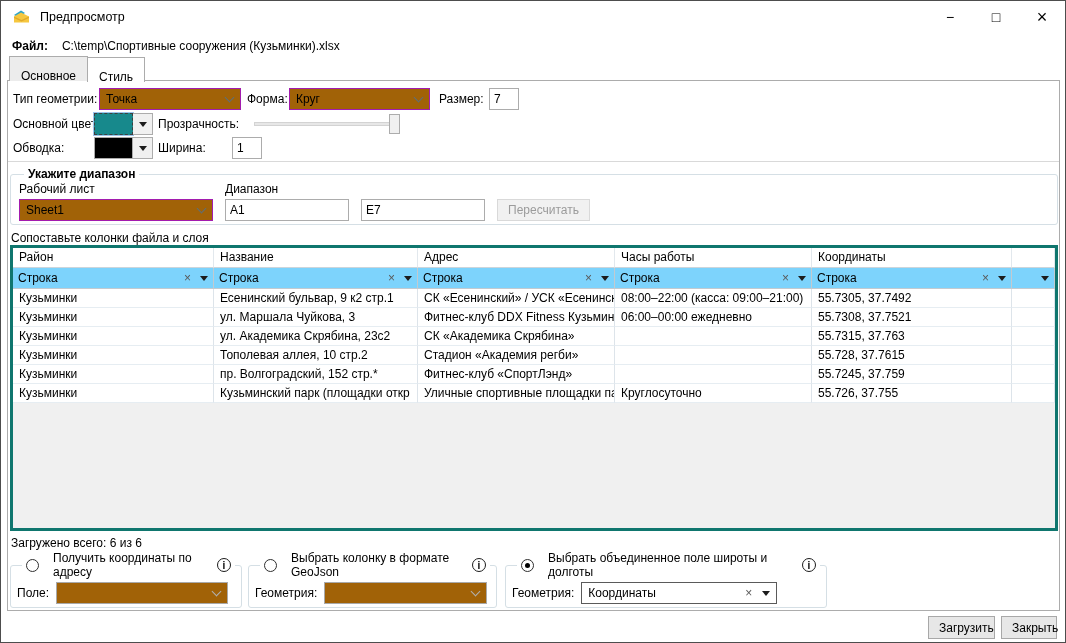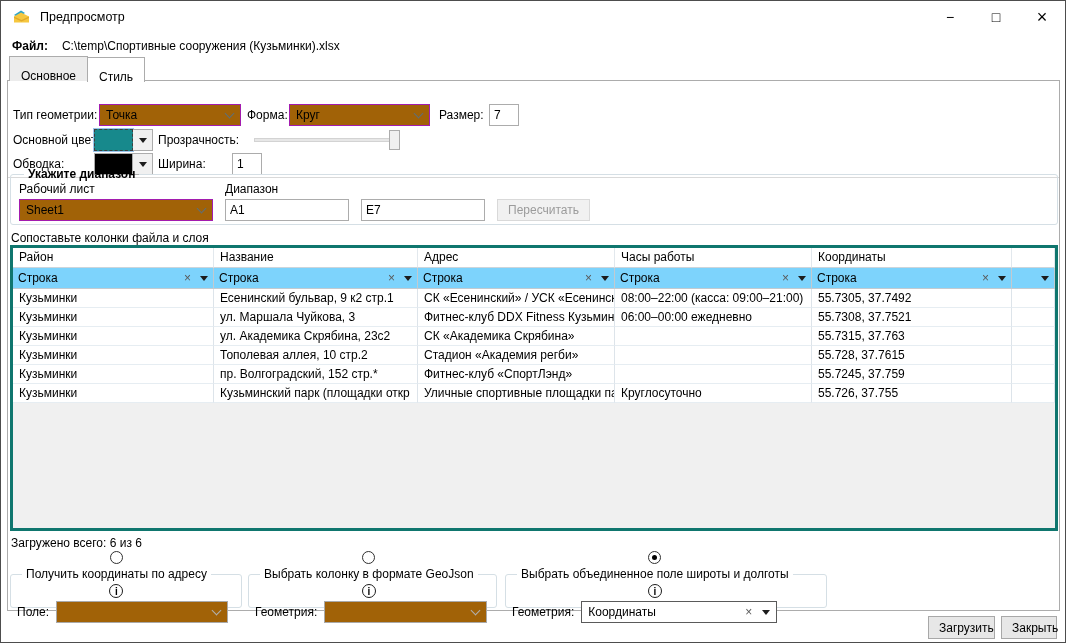--- a/index.html
+++ b/index.html
@@ -24,21 +24,21 @@
   
   .tabs { position: absolute; left: 8px; top: 57px; height: 23px;
     display: flex; align-items: flex-end; z-index: 3; }
   .tab { height: 21px; padding: 12px 11px; background: #ececec;
     border: 1px solid #acacac; border-bottom: none; margin-right: -1px; }
   .tab.active { height: 23px; margin-bottom: -1px; background: #fff; z-index: 4; }
   
   .content { position: absolute; left: 6px; right: 5px; top: 79px; bottom: 31px;
     border: 1px solid #acacac; background: #fff; }
   
-  .style-panel { position: absolute; top: 16px; left: 0; right: 0; height: 81px;
+  .style-panel { position: absolute; top: 0; left: 0; right: 0; height: 81px;
     border-bottom: 1px solid #d9d9d9; }
   .sp-row { position: absolute; left: 0; right: 0; height: 22px;
     display: flex; align-items: center; }
   .sp-row.r1 { top: 7px; }  .sp-row.r2 { top: 32px; }  .sp-row.r3 { top: 56px; }
   .pos { position: absolute; display: flex; align-items: center; height: 22px; }
   .combo { height: 22px; background: #a16207; border: 1px solid #a21caf;
     display: flex; align-items: center; padding: 0 6px; }
   .combo .ctext { flex: 1; white-space: nowrap; overflow: hidden; }
   .chev { width: 7px; height: 7px; border-right: 1px solid #5f6f77;
     border-bottom: 1px solid #5f6f77; transform: rotate(45deg); margin: -4px 1px 0 6px; flex: none; }
@@ -90,21 +90,21 @@
   .gc { height: 19px; line-height: 18px; padding: 0 6px; background: #fff;
     border-right: 1px solid #dde4ea; border-bottom: 1px solid #e6edf2;
     white-space: nowrap; overflow: hidden; }
   .filler { grid-column: 1 / -1; background: #f0f0f0; height: 131px; }
   
   .status { position: absolute; left: 3px; top: 455px; }
   .geo-group { position: absolute; top: 470px; height: 57px; padding: 0 6px; }
   .geo-group.g1 { left: 2px; width: 232px; }
   .geo-group.g2 { left: 240px; width: 249px; }
   .geo-group.g3 { left: 497px; width: 322px; }
-  .geo-legend { display: flex; align-items: center; gap: 3px; flex-direction: column; }
+  .geo-legend { display: flex; align-items: center; gap: 14px; }
   .radio { width: 13px; height: 13px; border: 1px solid #2f2f2f; border-radius: 50%;
     background: #fff; position: relative; flex: none; }
   .radio.checked::after { content: ""; position: absolute; inset: 3px;
     background: #000; border-radius: 50%; }
   .info { width: 14px; height: 14px; border: 1px solid #1c1c1c; border-radius: 50%;
     display: inline-flex; align-items: center; justify-content: center;
     font-size: 10px; font-weight: bold; flex: none; }
   .geo-body { display: flex; align-items: center; gap: 7px; margin-top: 3px; }
   .combo.disabled { border-color: #a9a9a9; }
   .combo.disabled .chev { border-color: #b0b0b0; }

